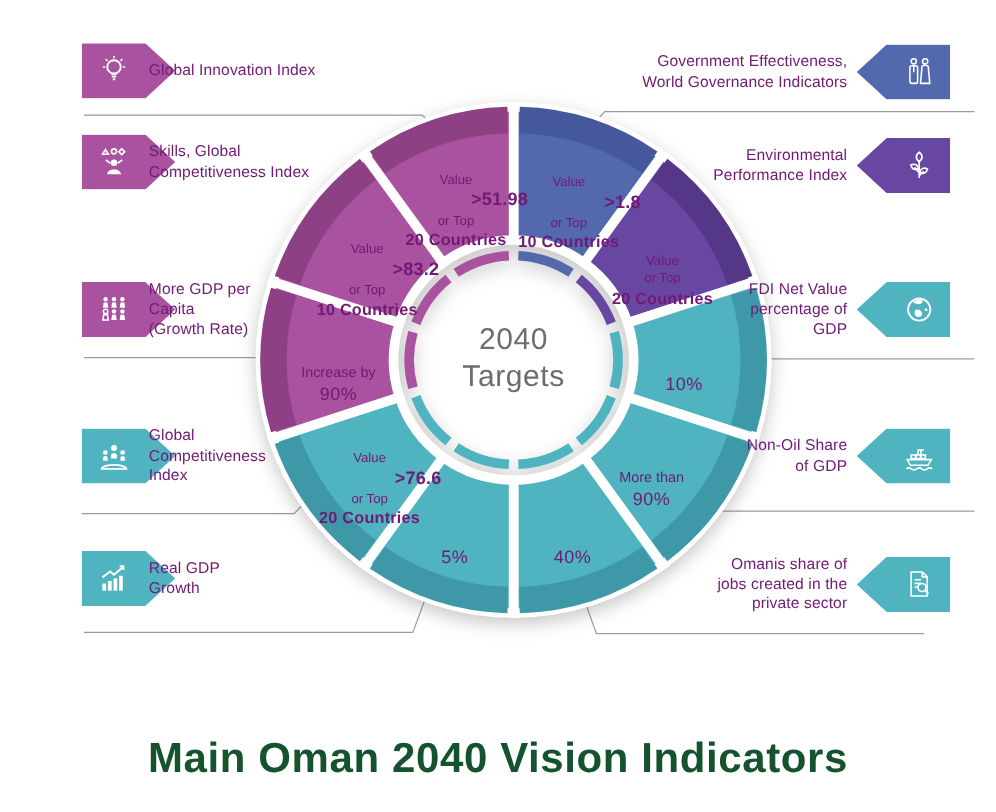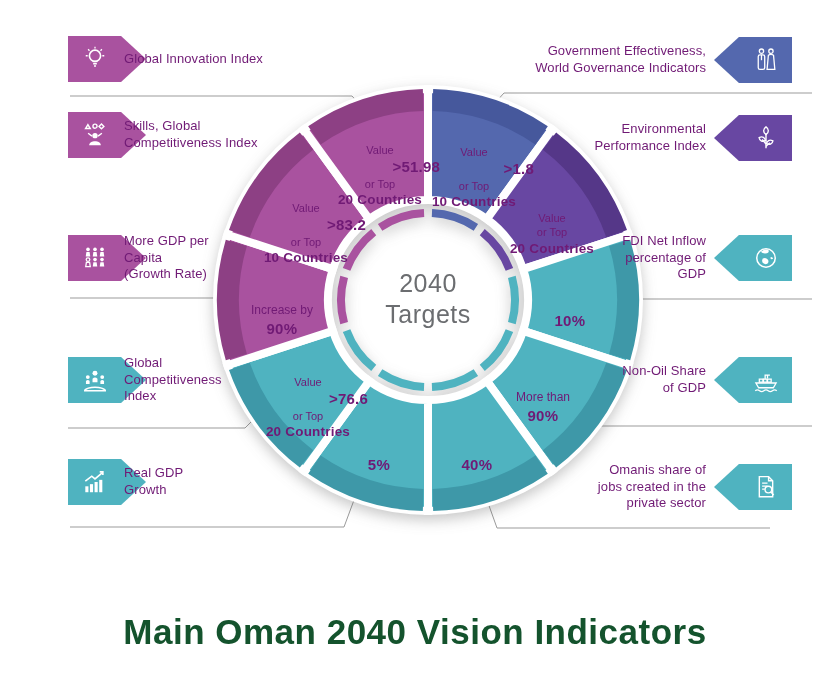--- a/index.html
+++ b/index.html
@@ -14,21 +14,21 @@
   .ind-label{position:absolute;transform:translateY(-50%);font-size:13px;line-height:1.28;color:#701a75;
              white-space:pre-line;letter-spacing:.1px;}
   .ind-label.rt{text-align:right;}
   
   .seg{position:absolute;transform:translate(-50%,-50%);text-align:center;color:#701a75;width:120px;line-height:1.3;margin-top:24px;}
   .seg span{display:block;}
   .s-sm{font-size:11px;}
   .s-sm2{font-size:12px;}
   .s-lg{font-size:15px;font-weight:bold;letter-spacing:.2px;text-align:right;}
   .s-md{font-size:13.5px;font-weight:bold;letter-spacing:.2px;}
-  .s-pct{font-size:15px;font-weight:bold;letter-spacing:.4px;}
+  .s-pct{font-size:15px;font-weight:normal;letter-spacing:.4px;}
   #center-label{position:absolute;left:428px;top:299px;transform:translate(-50%,-50%);
                 text-align:center;color:#6b6d70;font-size:25px;line-height:1.25;white-space:pre-line;letter-spacing:.5px;}
   #main-title{position:absolute;left:0;top:612px;width:100%;text-align:center;
               font-size:35px;font-weight:bold;color:#14532d;letter-spacing:.5px;}
   .icon-svg{display:block;}
 </style>
 </head>
 <body>
 
 <div id="stage">
@@ -239,21 +239,21 @@
   <div class="badge right" style="left: 714px; top: 235px; background: rgb(79, 179, 192);">
     <svg class="icon-svg" width="28" height="28" viewBox="0 0 26 26" fill="none" stroke="#ffffff" stroke-width="1.4">
       <circle cx="13" cy="13" r="8.6"></circle>
       <g fill="#ffffff" stroke="none">
         <path d="M8.2 7.2 q4-3 7-1.6 q1.2 2-1.4 3 q-4 .6-5.6-1.4 z"></path>
         <path d="M10 13.4 q3-1.2 4.6 1 q1.6 2-.4 4 q-3 1-4.6-1.4 q-.6-2 .4-3.6 z"></path>
         <path d="M17.6 12 q1.8 0 2 1.6 q-1.6 1-2.4-.2 q-.2-1 .4-1.4 z"></path>
       </g>
     </svg>
   </div>
-  <div class="ind-label rt" style="right:124px;top:258px">FDI Net Inflow
+  <div class="ind-label rt" style="right:124px;top:258px">FDI Net Value
 percentage of
 GDP</div>
 
   <div class="badge right" style="left: 714px; top: 357px; background: rgb(79, 179, 192);">
     <svg class="icon-svg" width="28" height="28" viewBox="0 0 26 26" fill="none" stroke="#ffffff" stroke-width="1.2">
       <path d="M3.6 15.8 h18.8 l-2.6 4.4 H6.2 z"></path>
       <rect x="6.8" y="12.2" width="3.4" height="2.8"></rect>
       <rect x="10.6" y="12.2" width="3.4" height="2.8"></rect>
       <rect x="14.4" y="12.2" width="3.4" height="2.8"></rect>
       <path d="M12.2 12.2 V8.4 h4.4 M14.4 8.4 v3"></path>

